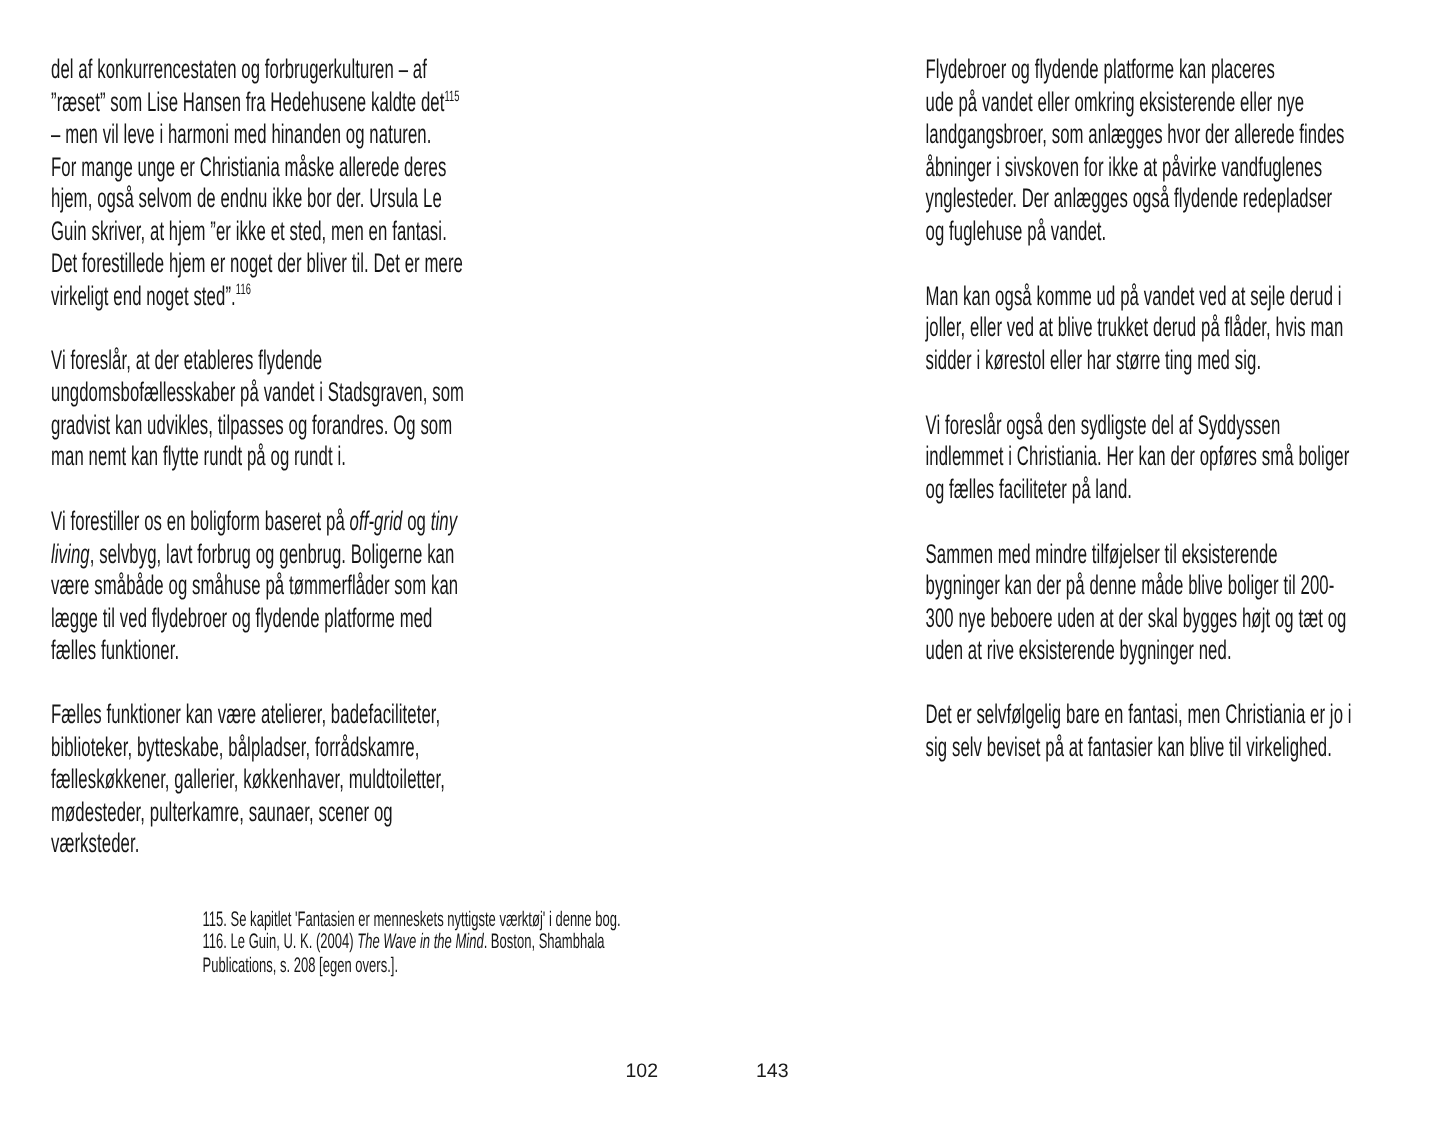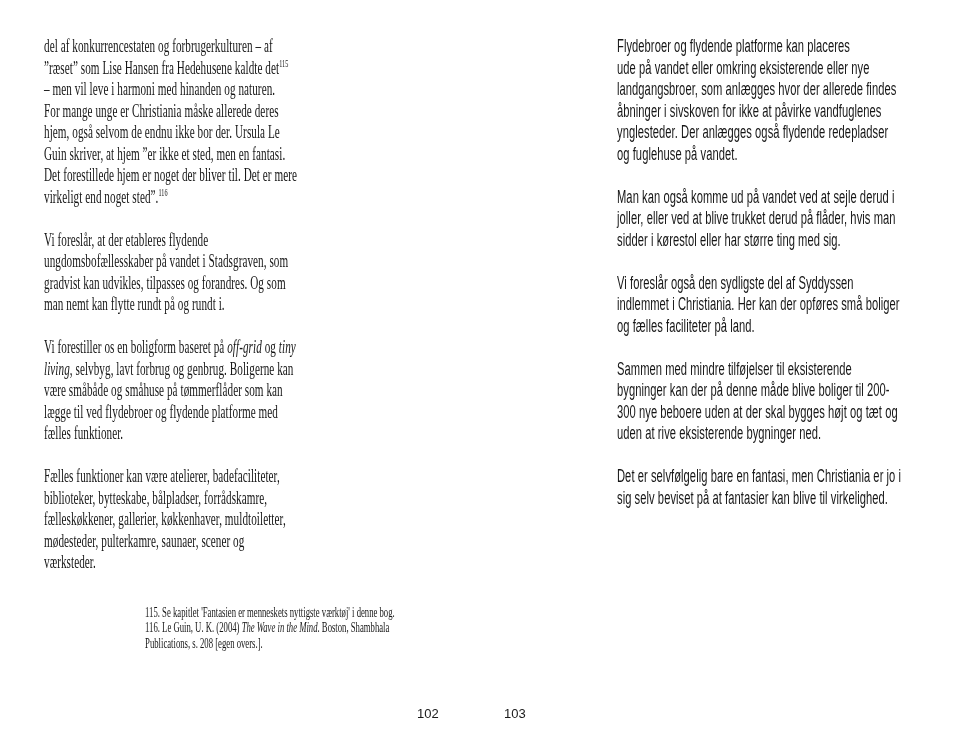--- a/index.html
+++ b/index.html
@@ -19,21 +19,21 @@
     position: absolute;
     left: 0; top: 0;
     width: 960px;
     height: 754px;
     background: #ffffff;
   }
   .column {
     position: absolute;
     top: 36px;
   }
-  .column-left  { left: 44px; font-family: Liberation Serif, serif;  }
+  .column-left  { left: 34px;  }
   .column-right { left: 617px; }
   
   .narrow {
     transform: scaleX(0.62);
     transform-origin: 0 0;
     width: 580px;
   }
   .paragraph {
     margin: 0 0 21.5px 0;
   }
@@ -150,15 +150,15 @@
           <div class="paragraph">
             <div class="line"><span>Det er selvfølgelig bare en fantasi, men Christiania er jo i</span></div>
             <div class="line"><span>sig selv beviset på at fantasier kan blive til virkelighed.</span></div>
           </div>
         </div>
     </div>
   </div>
 
   <div class="page-number page-number-left">102</div>
 
-  <div class="page-number page-number-right">103</div>
+  <div class="page-number page-number-right">143</div>
 
 </div>
 
 </body></html>

